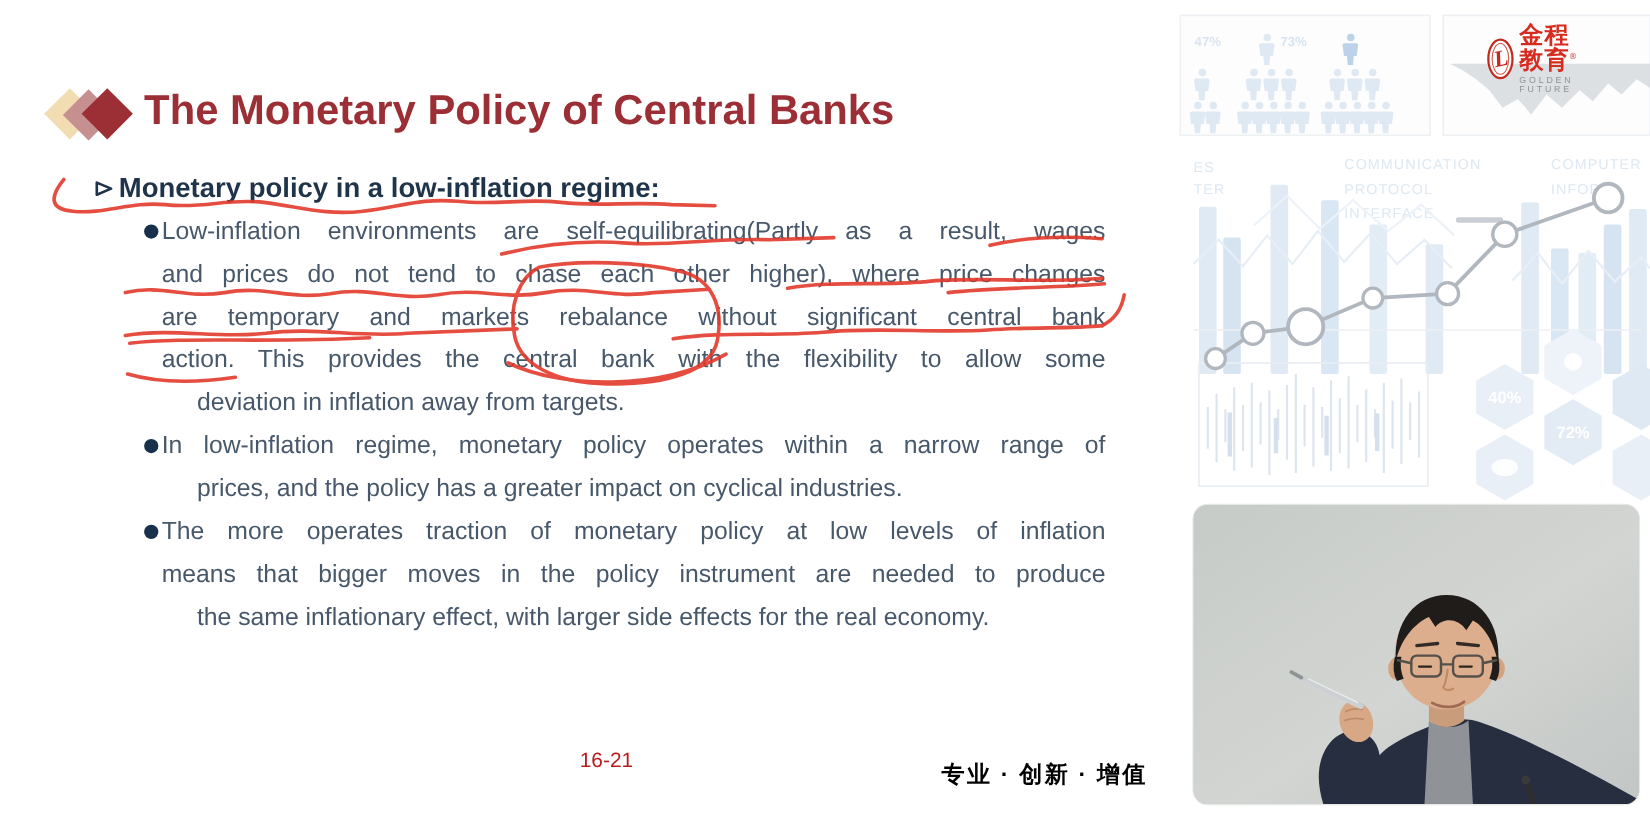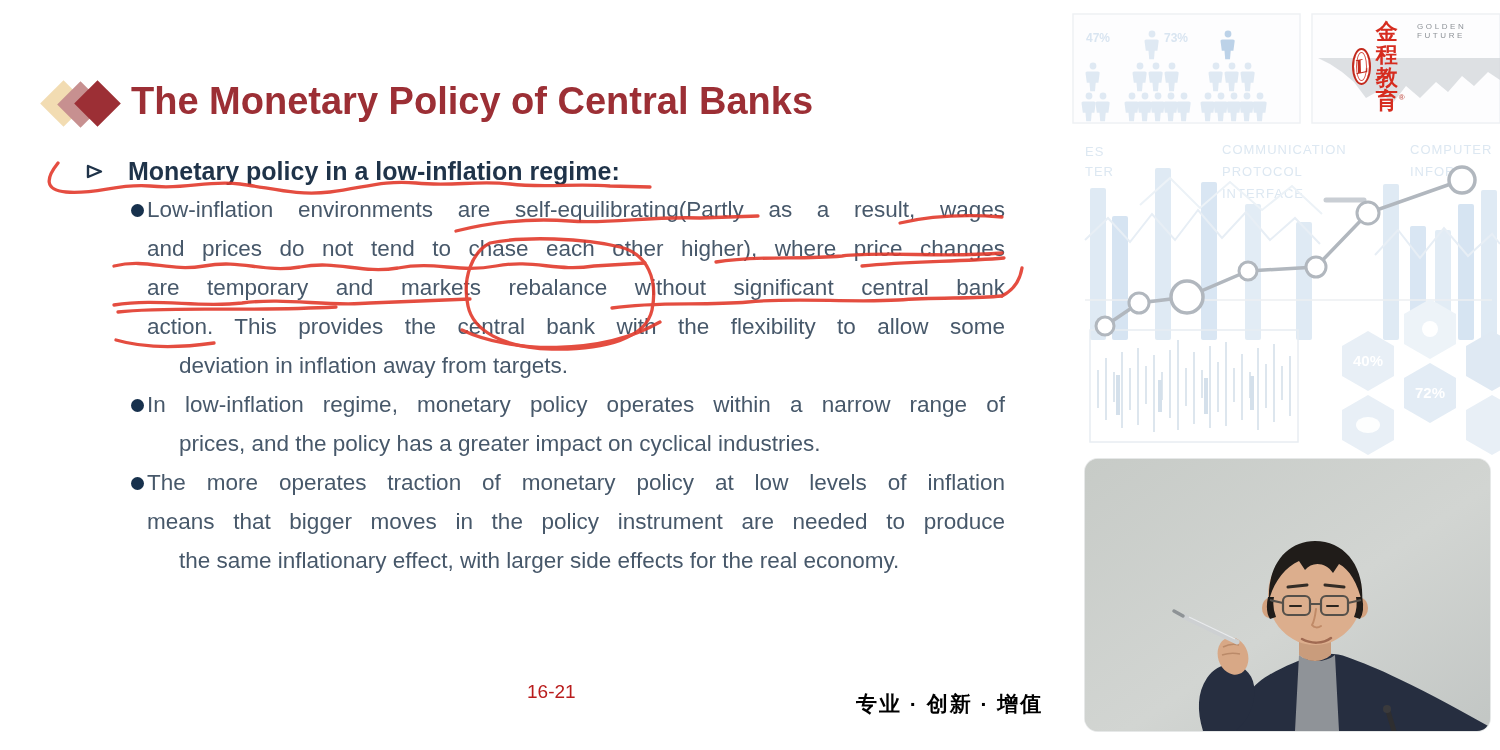--- a/index.html
+++ b/index.html
@@ -7,34 +7,34 @@
   .stage{position:relative;width:1380px;height:750px;background:#ffffff;}
 
   
   .decor-svg{position:absolute;left:0;top:0;}
 
   
   .logo{position:absolute;left:1352px;top:20px;display:flex;align-items:center;gap:5px;}
   .logo-seal{width:37px;height:37px;border-radius:50%;border:2px solid #c32a1e;box-sizing:border-box;
              display:flex;align-items:center;justify-content:center;background:#fff;box-shadow:inset 0 0 0 2px #fff, inset 0 0 0 3px #d8544a;}
   .logo-seal span{font-family:"Liberation Serif",serif;font-style:italic;font-weight:bold;font-size:21px;color:#c32a1e;transform:rotate(-12deg);line-height:1;}
-  .logo-texts{display:flex;flex-direction:row;}
+  .logo-texts{display:flex;flex-direction:column;}
   .logo-cn{font-size:22px;font-weight:bold;color:#d62c1f;letter-spacing:1px;line-height:1.05;}
   .logo-cn sup{font-size:8px;color:#c8655c;}
   .logo-en{font-size:8px;color:#8d9297;letter-spacing:2.6px;margin-top:2px;}
 
   
   .diamond{position:absolute;width:33px;height:33px;transform:rotate(45deg);}
   .d1{left:47px;top:87px;background:#f2dcb2;}
   .d2{left:64px;top:88px;background:#c79090;}
   .d3{left:81px;top:87px;background:#9c2f35;}
   .page-title{position:absolute;left:131px;top:80px;font-size:38px;font-weight:bold;color:#9c2f35;letter-spacing:0px;margin:0;}
 
   
-  .heading{position:absolute;left:86px;top:157px;display:flex;align-items:center;gap:24px;}
+  .heading{position:absolute;left:86px;top:157px;display:flex;align-items:center;gap:4px;}
   .heading-text{font-size:25px;font-weight:bold;color:#1f3349;}
 
   
   .bullets{position:absolute;left:133px;top:190px;width:872px;}
   .para{position:relative;padding-left:14px;}
   .bullet-dot{position:absolute;left:-2px;top:14px;width:13px;height:13px;border-radius:50%;background:#17314d;}
   .line{height:39px;line-height:39px;font-size:22.5px;color:#47586a;width:858px;
         text-align:justify;text-align-last:justify;white-space:nowrap;}
   .line.plain{text-align-last:left;margin-left:32px;}
 

